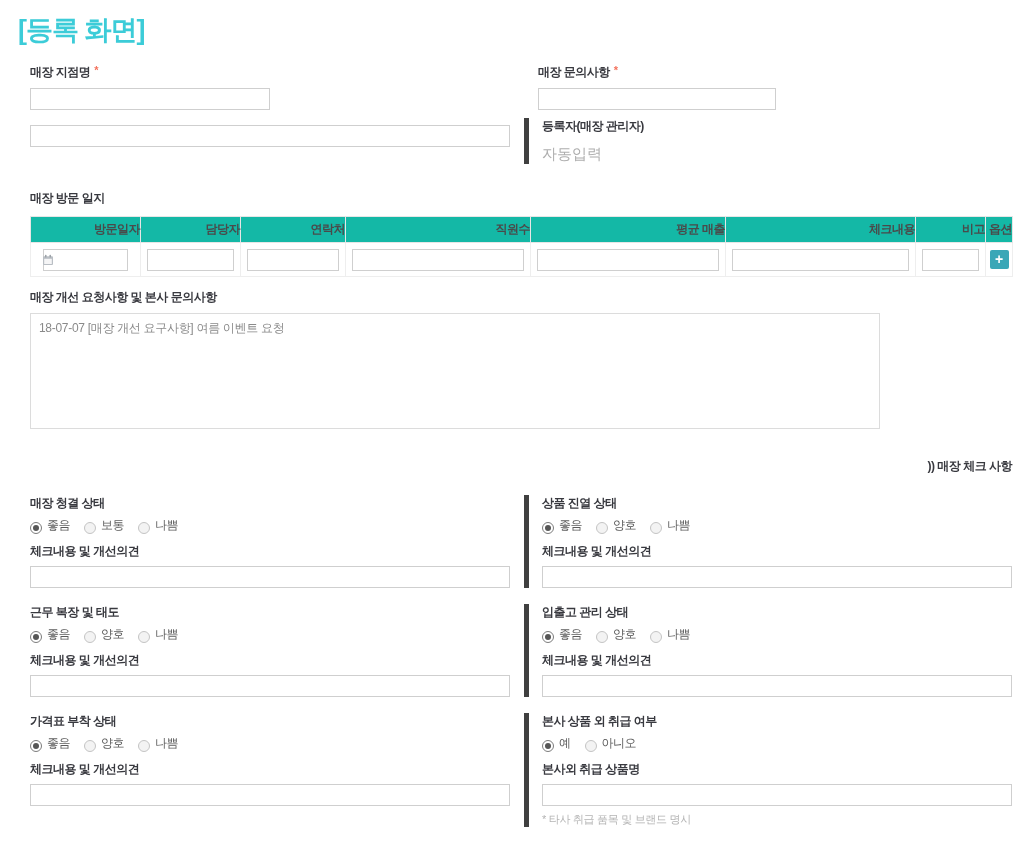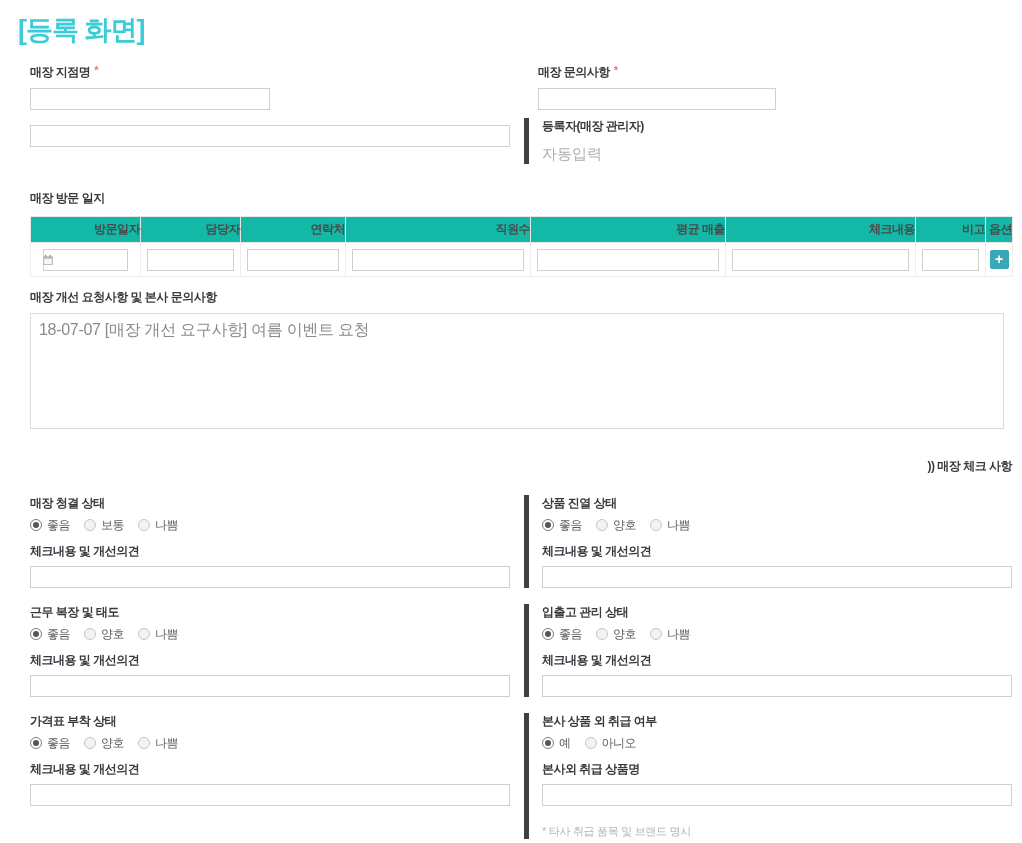--- a/index.html
+++ b/index.html
@@ -54,42 +54,42 @@
   .date-wrap svg { position:absolute; left:5px; top:5px; }
   .add-btn {
     display:block; margin:0 auto; width:19px; height:19px;
     background:#3aa7b7; color:#fff; border:none; border-radius:2px;
     font-size:14px; font-weight:700; line-height:17px; text-align:center; cursor:pointer;
     padding:0;
   }
 
   .inquiry-label { margin-top:12px; }
   textarea.inquiry {
-    margin-top:7px; width:974px; height:116px; resize:none;
-    border:1px solid #dcdcdc; padding:6px 8px; font-size:16px; color:#8a8a8a;
+    margin-top:7px; width:850px; height:116px; resize:none;
+    border:1px solid #dcdcdc; padding:6px 8px; font-size:12px; color:#8a8a8a;
     font-family:inherit; outline:none; letter-spacing:-0.3px;
   }
 
   .check-heading { margin-top:26px; font-weight:700; letter-spacing:-0.5px;text-align:right; }
   .check-grid { margin-top:20px; display:grid; grid-template-columns:480px 488px; column-gap:14px; row-gap:16px; }
   .check-cell .radios { margin-top:6px; height:14px; display:flex; align-items:center; }
-  .radio-opt { display:inline-flex; align-items:center; margin-right:14px; cursor:pointer; }
+  .radio-opt { display:inline-flex; align-items:flex-end; margin-right:14px; cursor:pointer; }
   .radio {
     width:12px; height:12px; border-radius:50%; border:1px solid #c4c4c4;
     background:#f3f3f3; display:inline-block; position:relative; flex:0 0 auto;
   }
   .radio.checked { background:#fff; border-color:#7c7c7c; }
   .radio.checked::after {
     content:""; position:absolute; left:2px; top:2px; width:6px; height:6px;
     border-radius:50%; background:#565656;
   }
   .ropt-label { margin-left:5px; color:#5c5c5c; letter-spacing:-0.5px; }
   .check-cell .sub { margin-top:11px; }
   .check-cell .tinput { margin-top:6px; width:100%; }
-  .note { margin-top:18px; color:#b3b3b3; font-size:11px; letter-spacing:-0.3px; }
+  .note { margin-top:6px; color:#b3b3b3; font-size:11px; letter-spacing:-0.3px; }
 
   .photo-label { margin-top:22px; }
 </style>
 </head>
 <body>
 
 <div class="page">
   <h1 class="page-title">[등록 화면]</h1>
 
   <div class="form">

